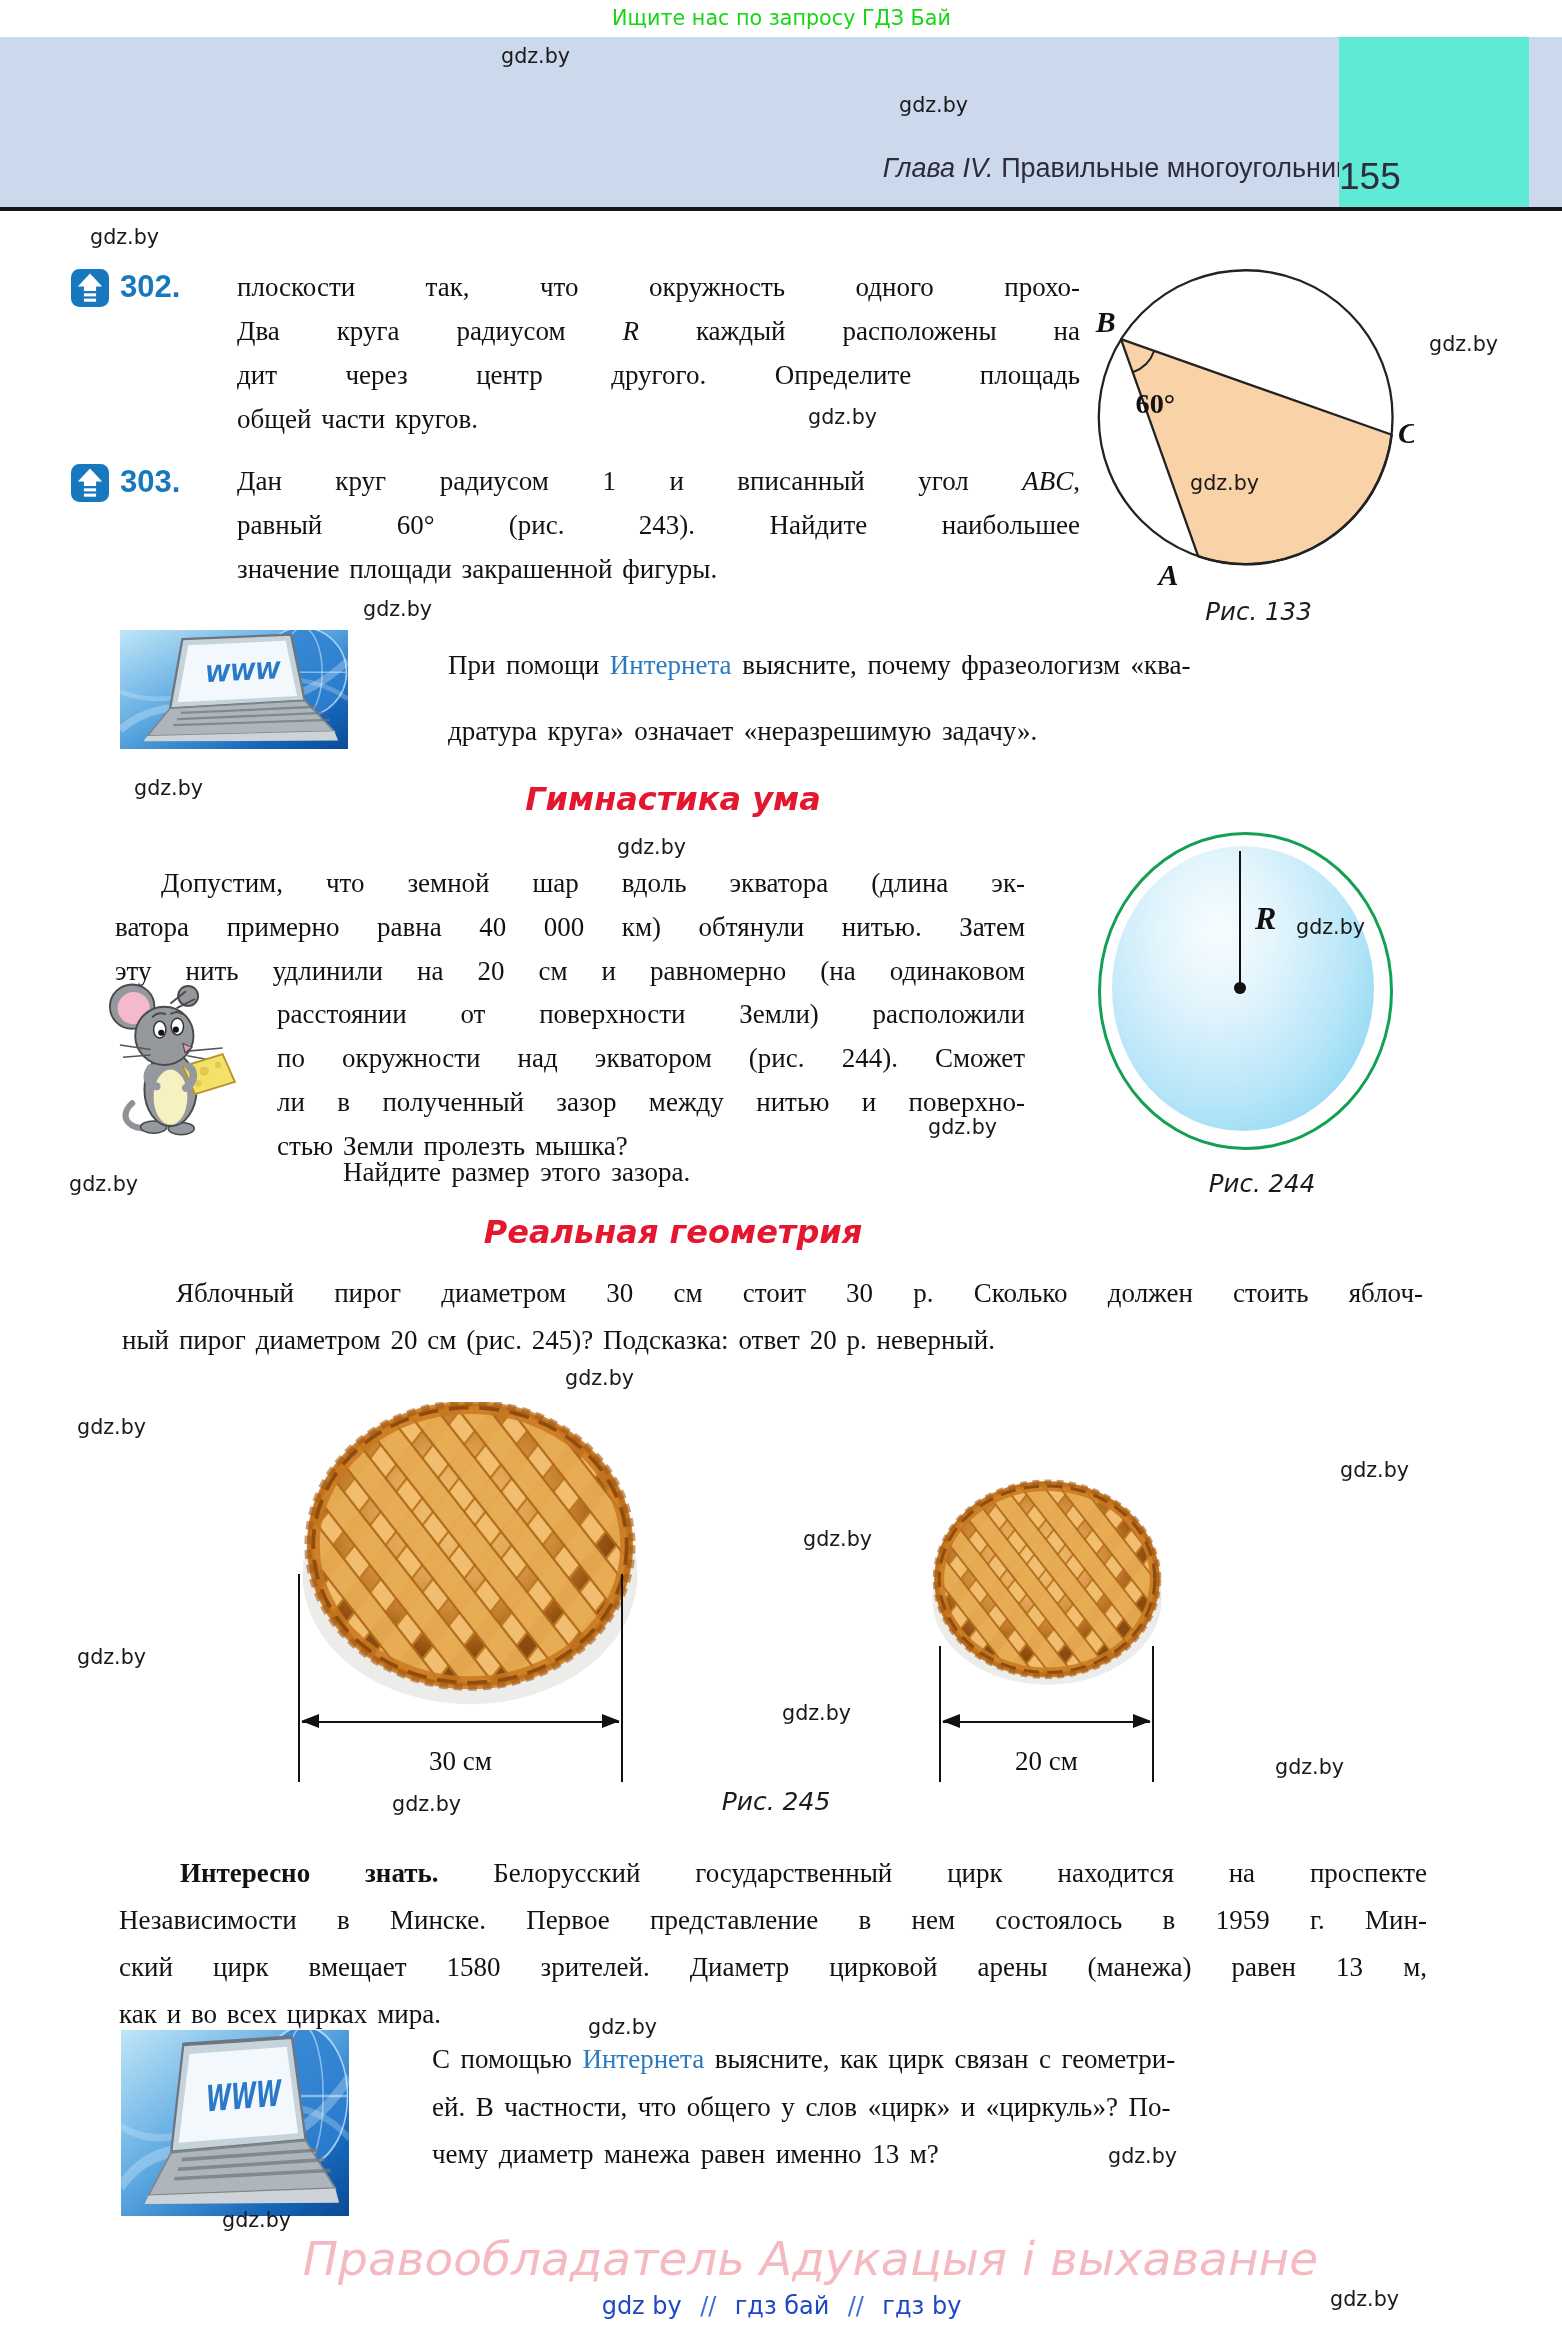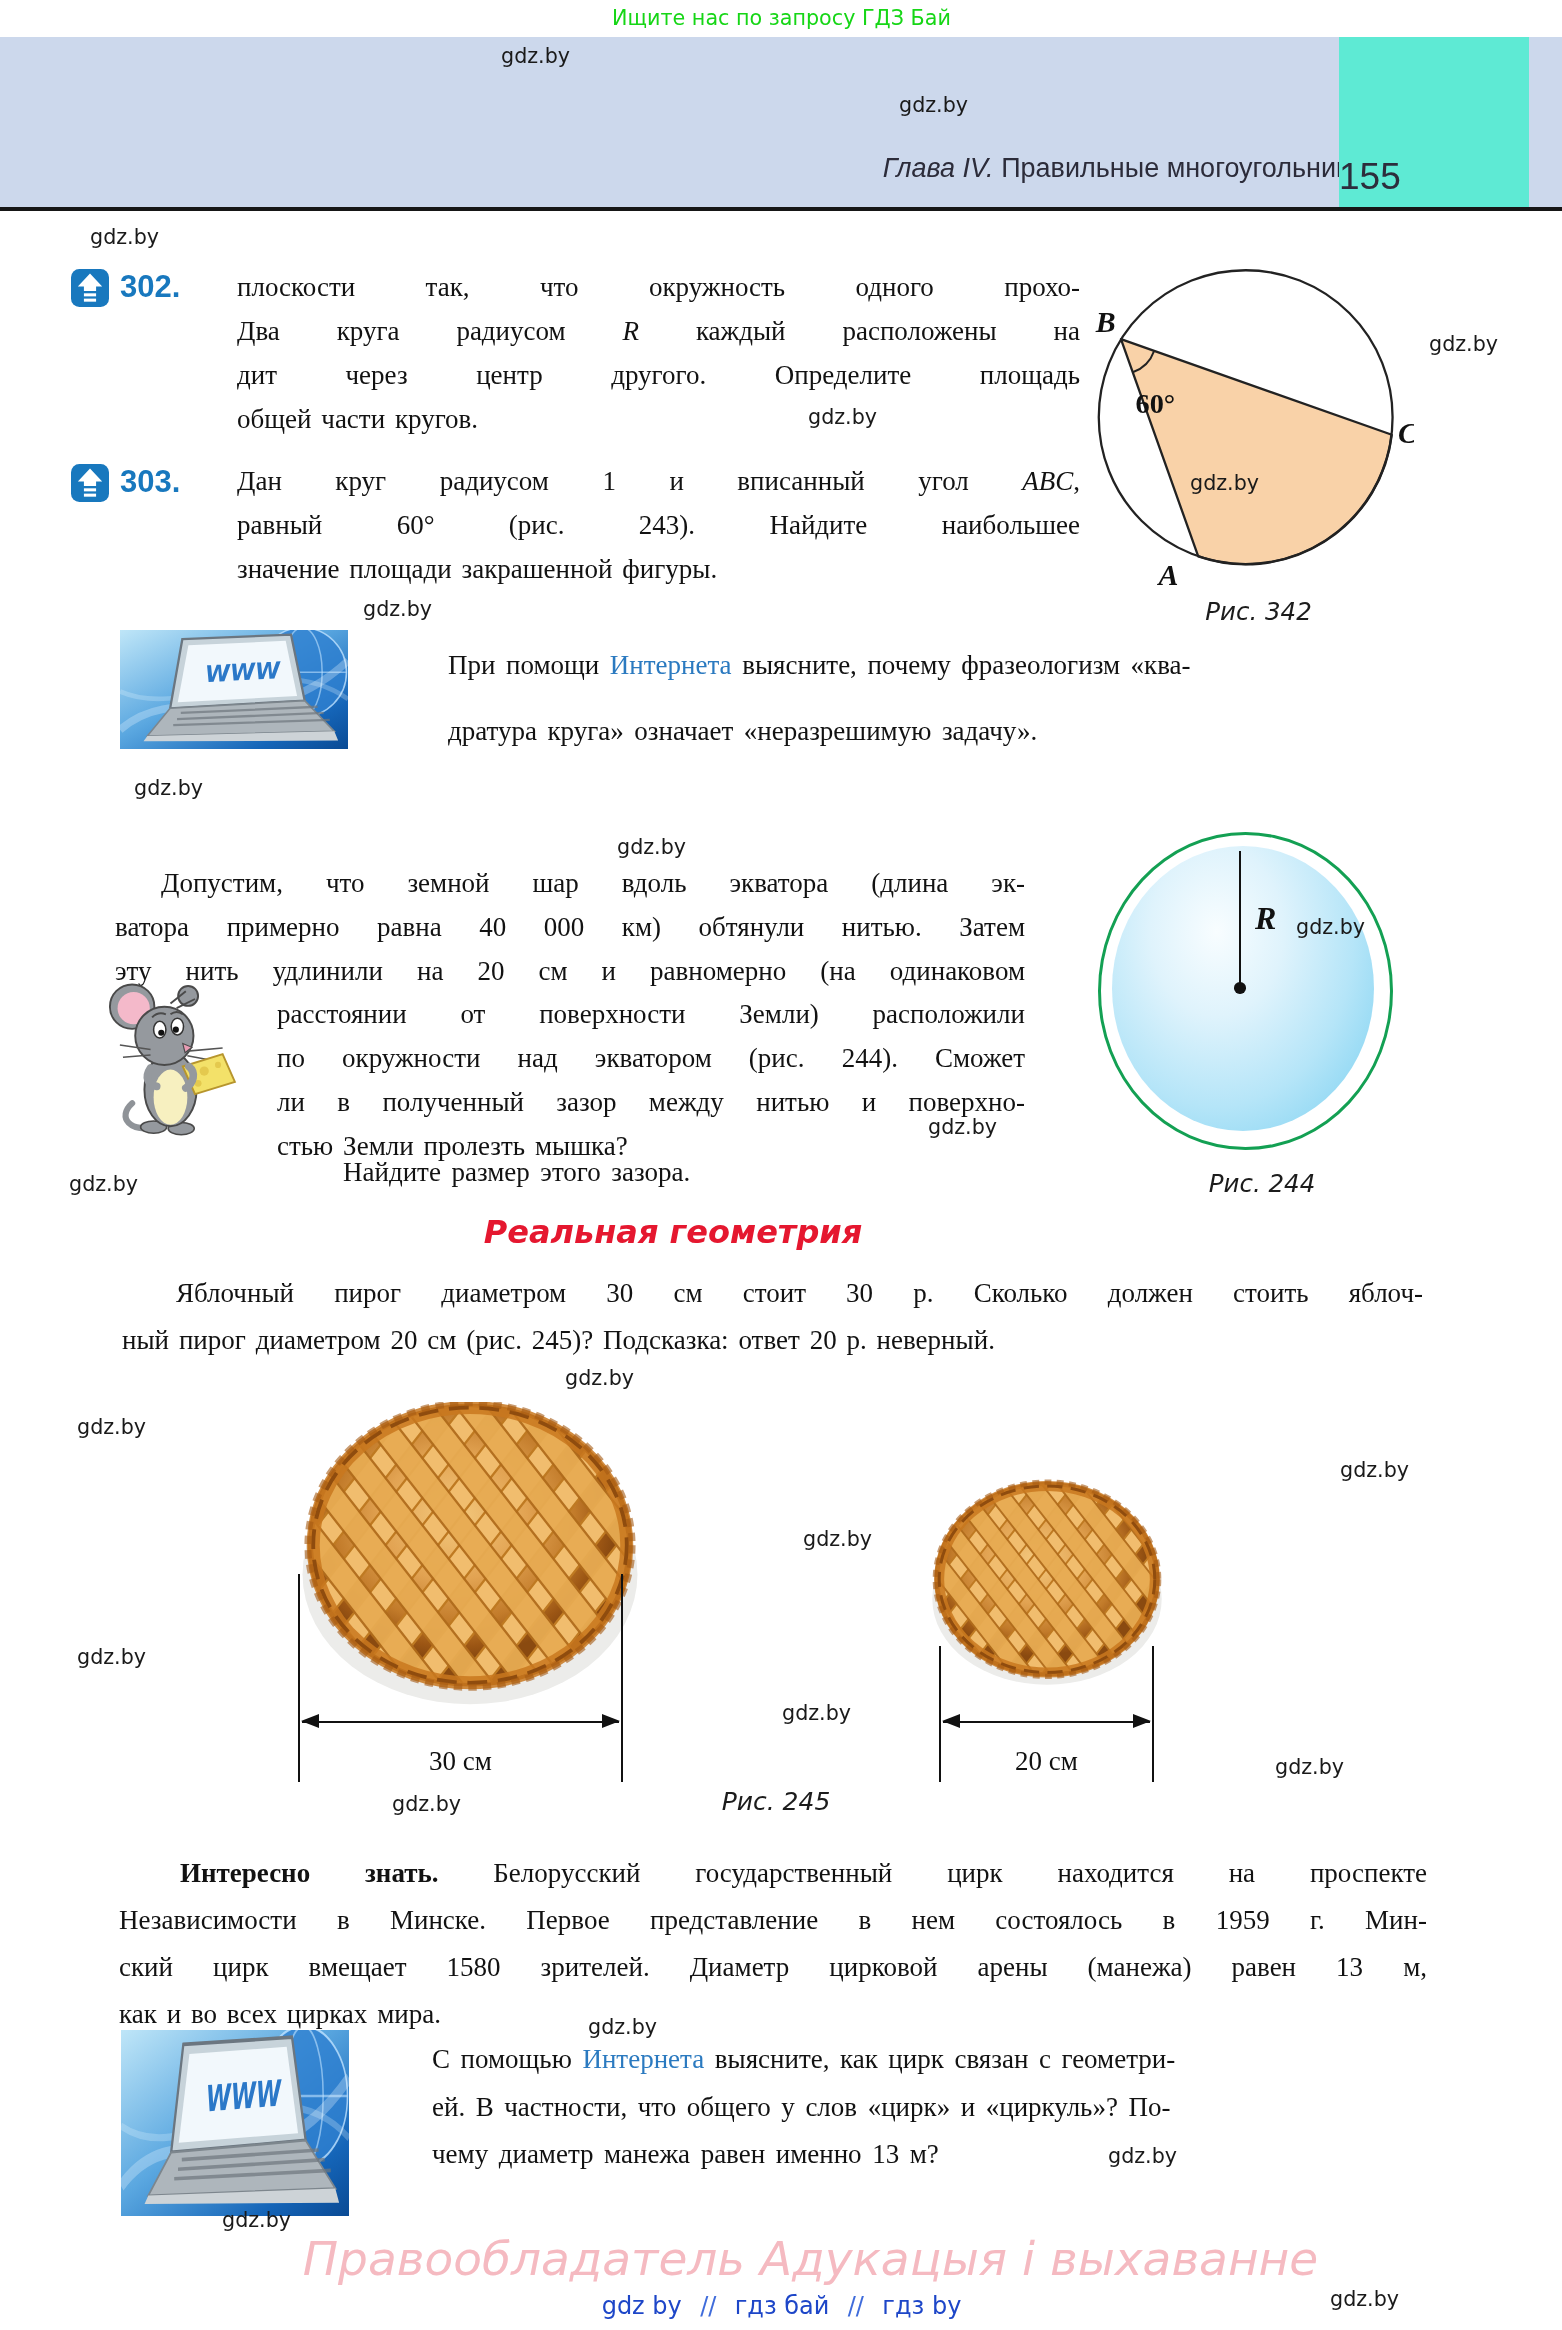--- a/index.html
+++ b/index.html
@@ -95,21 +95,21 @@
   <svg class="abs" style="left:1085px;top:254px;" width="329" height="337" viewBox="0 0 430 440">
     <circle cx="210" cy="213" r="192" fill="#ffffff" stroke="none"></circle>
     <path d="M47,111 L148,395 A192,192 0 0 0 401,236 Z" fill="#f9d2a8" stroke="#222" stroke-width="3" stroke-linejoin="round"></path>
     <circle cx="210" cy="213" r="192" fill="none" stroke="#222" stroke-width="3"></circle>
     <path d="M62.4,154.3 A46,46 0 0 0 90.4,126.3" fill="none" stroke="#222" stroke-width="2.5"></path>
     <text x="66" y="208" font-family="Liberation Serif,serif" font-weight="bold" font-size="37" fill="#111">60°</text>
     <text x="40" y="102" text-anchor="end" font-family="Liberation Serif,serif" font-weight="bold" font-style="italic" font-size="39" fill="#111">B</text>
     <text x="409" y="247" font-family="Liberation Serif,serif" font-weight="bold" font-style="italic" font-size="39" fill="#111">C</text>
     <text x="96" y="432" font-family="Liberation Serif,serif" font-weight="bold" font-style="italic" font-size="39" fill="#111">A</text>
   </svg>
-  <div class="fig-cap" style="left:1182px;top:597px;width:153px;">Рис. 342</div>
+  <div class="fig-cap" style="left:1182px;top:597px;width:153px;">Рис. 133</div>
   <div class="wm" style="left:1429px;top:332px;">gdz.by</div>
   <div class="wm" style="left:1190px;top:471px;">gdz.by</div>
 
   <svg class="p-icon" style="left:71px;top:464px;" viewBox="0 0 50 50">
     <rect x="0" y="0" width="50" height="50" rx="11" fill="#1878be"></rect>
     <path d="M25,6 L41,23 L33,23 L33,29 L17,29 L17,23 L9,23 Z" fill="#fff"></path>
     <rect x="17" y="32" width="16" height="4" fill="#fff"></rect>
     <rect x="17" y="39" width="16" height="4" fill="#fff"></rect>
   </svg>
   <div class="p-num" style="left:120px;top:464px;">303.</div>
@@ -141,20 +141,21 @@
     <text x="112" y="66" font-family="DejaVu Sans,sans-serif" font-size="30" font-weight="bold" font-style="italic" fill="#2b78c8" transform="rotate(-3 150 60)">WWW</text>
     <polygon points="66,102 243,92 282,132 36,138" fill="#aeb6bc" stroke="#7d868d" stroke-width="2"></polygon>
     <path d="M80,108 L260,100 M75,116 L268,108 M70,124 L276,117" stroke="#6f777e" stroke-width="3" opacity="0.7"></path>
     <polygon points="36,138 282,132 287,144 31,145" fill="#cdd3d7"></polygon>
   </svg>
   <div class="wm" style="left:134px;top:776px;">gdz.by</div>
 
   <div class="single" style="left:448px;top:650px;"><span>При помощи </span><span class="lnk">Интернета</span><span> выясните, почему фразеологизм «ква-</span></div>
   <div class="single" style="left:448px;top:716px;">дратура круга» означает «неразрешимую задачу».</div>
 
+  <div class="red-head" style="top:780px;">Гимнастика ума</div>
   <div class="wm" style="left:617px;top:835px;">gdz.by</div>
   <div class="block" style="left:115px;top:861px;width:910px;">
     <div class="ln" style="text-indent:46px;">Допустим, что земной шар вдоль экватора (длина эк-</div>
     <div class="ln">ватора примерно равна 40 000 км) обтянули нитью. Затем</div>
     <div class="ln">эту нить удлинили на 20 см и равномерно (на одинаковом</div>
   </div>
   <div class="block" style="left:277px;top:992px;width:748px;">
     <div class="ln">расстоянии от поверхности Земли) расположили</div>
     <div class="ln">по окружности над экватором (рис. 244). Сможет</div>
     <div class="ln">ли в полученный зазор между нитью и поверхно-</div>

